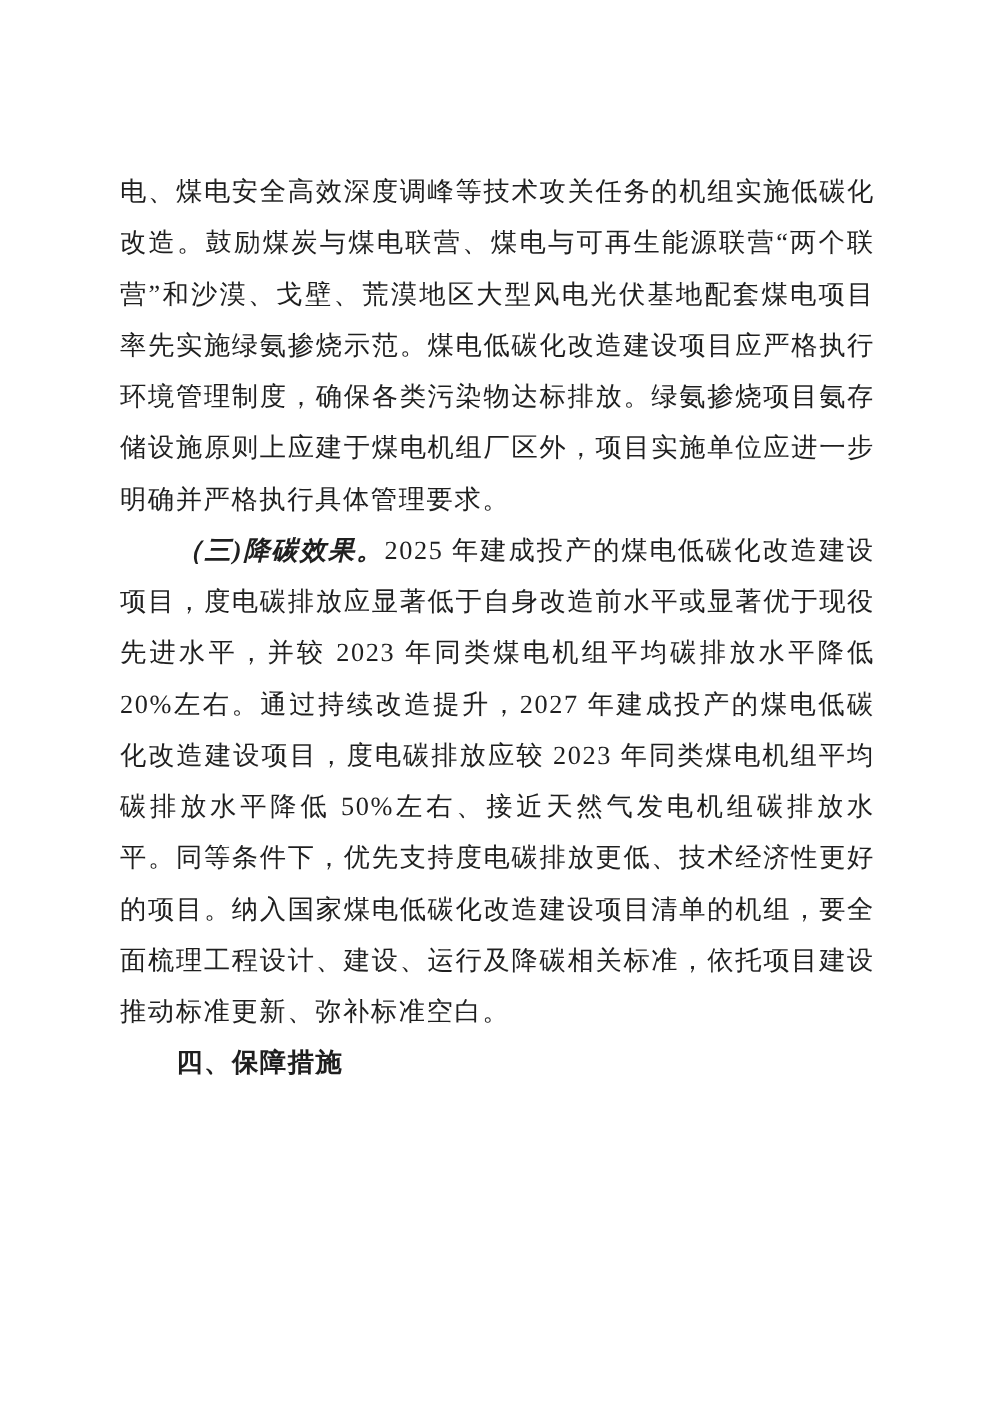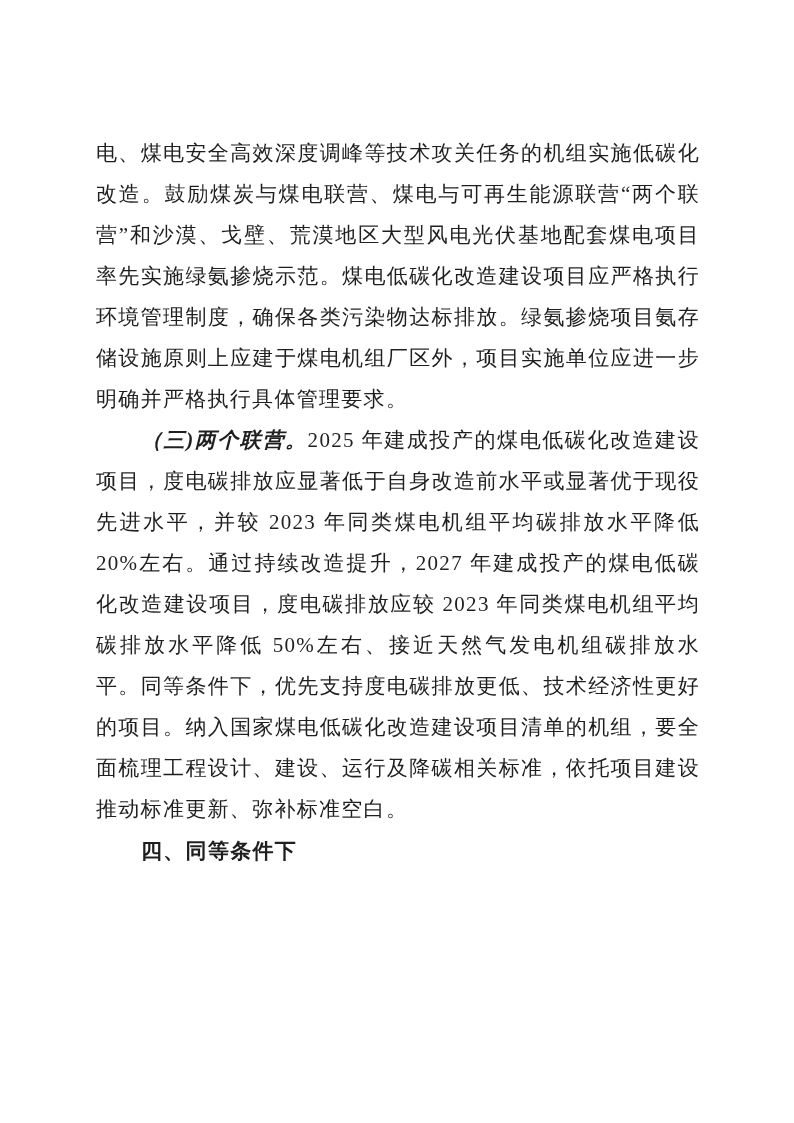--- a/index.html
+++ b/index.html
@@ -39,18 +39,18 @@
     text-align: left;
   }
 </style>
 </head>
 <body>
 
 <div class="page">
 
   <p class="body-para">电、煤电安全高效深度调峰等技术攻关任务的机组实施低碳化改造。鼓励煤炭与煤电联营、煤电与可再生能源联营“两个联营”和沙漠、戈壁、荒漠地区大型风电光伏基地配套煤电项目率先实施绿氨掺烧示范。煤电低碳化改造建设项目应严格执行环境管理制度，确保各类污染物达标排放。绿氨掺烧项目氨存储设施原则上应建于煤电机组厂区外，项目实施单位应进一步明确并严格执行具体管理要求。</p>
 
-  <p class="body-para indent"><span class="lead">（三)两个联营。</span><span>2025 年建成投产的煤电低碳化改造建设项目，度电碳排放应显著低于自身改造前水平或显著优于现役先进水平，并较 2023 年同类煤电机组平均碳排放水平降低 20%左右。通过持续改造提升，2027 年建成投产的煤电低碳化改造建设项目，度电碳排放应较 2023 年同类煤电机组平均碳排放水平降低 50%左右、接近天然气发电机组碳排放水平。同等条件下，优先支持度电碳排放更低、技术经济性更好的项目。纳入国家煤电低碳化改造建设项目清单的机组，要全面梳理工程设计、建设、运行及降碳相关标准，依托项目建设推动标准更新、弥补标准空白。</span></p>
+  <p class="body-para indent"><span class="lead">（三)降碳效果。</span><span>2025 年建成投产的煤电低碳化改造建设项目，度电碳排放应显著低于自身改造前水平或显著优于现役先进水平，并较 2023 年同类煤电机组平均碳排放水平降低 20%左右。通过持续改造提升，2027 年建成投产的煤电低碳化改造建设项目，度电碳排放应较 2023 年同类煤电机组平均碳排放水平降低 50%左右、接近天然气发电机组碳排放水平。同等条件下，优先支持度电碳排放更低、技术经济性更好的项目。纳入国家煤电低碳化改造建设项目清单的机组，要全面梳理工程设计、建设、运行及降碳相关标准，依托项目建设推动标准更新、弥补标准空白。</span></p>
 
-  <p class="section-heading indent">四、同等条件下</p>
+  <p class="section-heading indent">四、保障措施</p>
 
 
 </div>
 
 </body></html>

